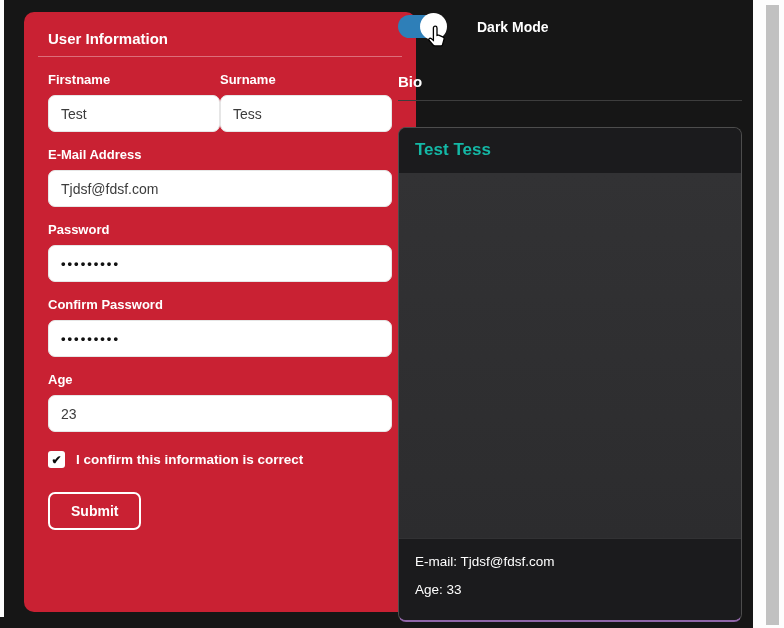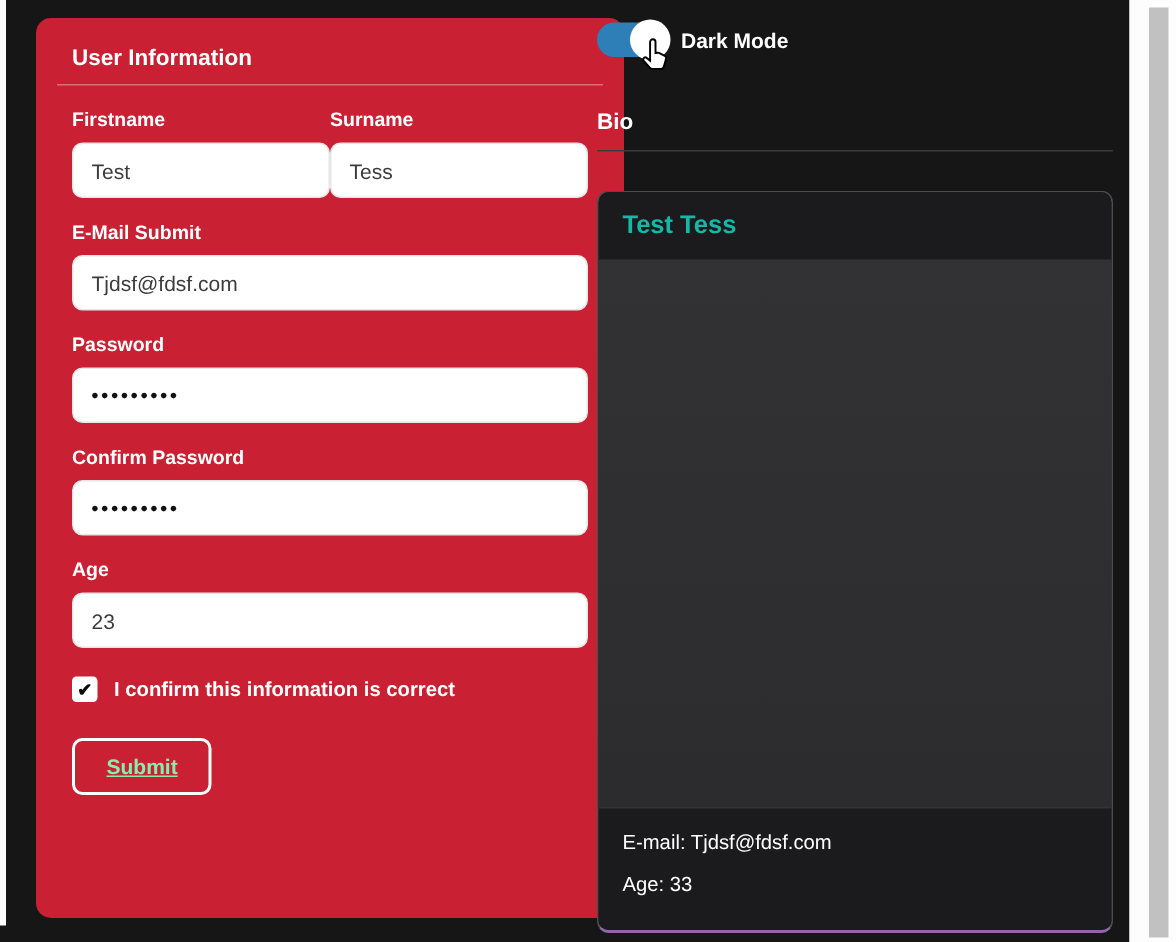--- a/index.html
+++ b/index.html
@@ -21,26 +21,26 @@
     font-family:"Liberation Sans", sans-serif; }
   .dots { font-size:13px; letter-spacing:2px; font-weight:bold; color:#111; }
   .row2 { display:flex; }
   .row2 > div { flex:1; }
   .check-row { display:flex; align-items:center; gap:11px; margin-top:19px; }
   .checkbox { width:17px; height:17px; background:#fff; border-radius:3px;
     display:flex; align-items:center; justify-content:center;
     color:#0a0a0a; font-size:12px; font-weight:bold; cursor:pointer; }
   .check-label { color:#fff; font-size:13.5px; font-weight:bold; }
   .submit-btn { margin-top:24px; background:transparent; border:2px solid #fff; border-radius:7px;
-    color:#86efac; font-size:14px; font-weight:bold; padding:9px 21px; cursor:pointer;
-    font-family:"Liberation Sans", sans-serif;text-decoration:underline; }
+    color:#ffffff; font-size:14px; font-weight:bold; padding:9px 21px; cursor:pointer;
+    font-family:"Liberation Sans", sans-serif; }
 
   
   .right-col { position:absolute; left:398px; top:0; width:344px; }
-  .toggle-row { display:flex; align-items:center; gap:10px; margin-top:15px; position:relative; }
+  .toggle-row { display:flex; align-items:center; gap:33px; margin-top:15px; position:relative; }
   .toggle { position:relative; width:46px; height:23px; border-radius:12px; background:#2e7fb8; cursor:pointer; }
   .toggle-knob { position:absolute; right:-3px; top:-2px; width:27px; height:27px;
     background:#fff; border-radius:50%; }
   .cursor-icon { position:absolute; left:27px; top:9px; width:24px; height:28px; pointer-events:none; }
   .toggle-label { color:#fff; font-size:14px; font-weight:bold; }
 
   .bio-heading { margin-top:35px; color:#fff; font-size:15px; font-weight:bold;
     padding-bottom:10px; border-bottom:1px solid #3d3d3d; }
 
   .bio-card { margin-top:26px; height:495px; border:1px solid #4d4d4d;
@@ -69,21 +69,21 @@
         <div>
           <label class="field-label">Firstname</label>
           <input class="text-input" type="text" value="Test" style="">
         </div>
         <div>
           <label class="field-label">Surname</label>
           <input class="text-input" type="text" value="Tess" style="">
         </div>
       </div>
 
-      <label class="field-label">E-Mail Submit</label>
+      <label class="field-label">E-Mail Address</label>
       <input class="text-input" type="text" value="Tjdsf@fdsf.com" style="">
 
       <label class="field-label">Password</label>
       <input class="text-input dots" type="text" value="•••••••••" style="">
 
       <label class="field-label">Confirm Password</label>
       <input class="text-input dots" type="text" value="•••••••••" style="">
 
       <label class="field-label">Age</label>
       <input class="text-input" type="text" value="23" style="">

